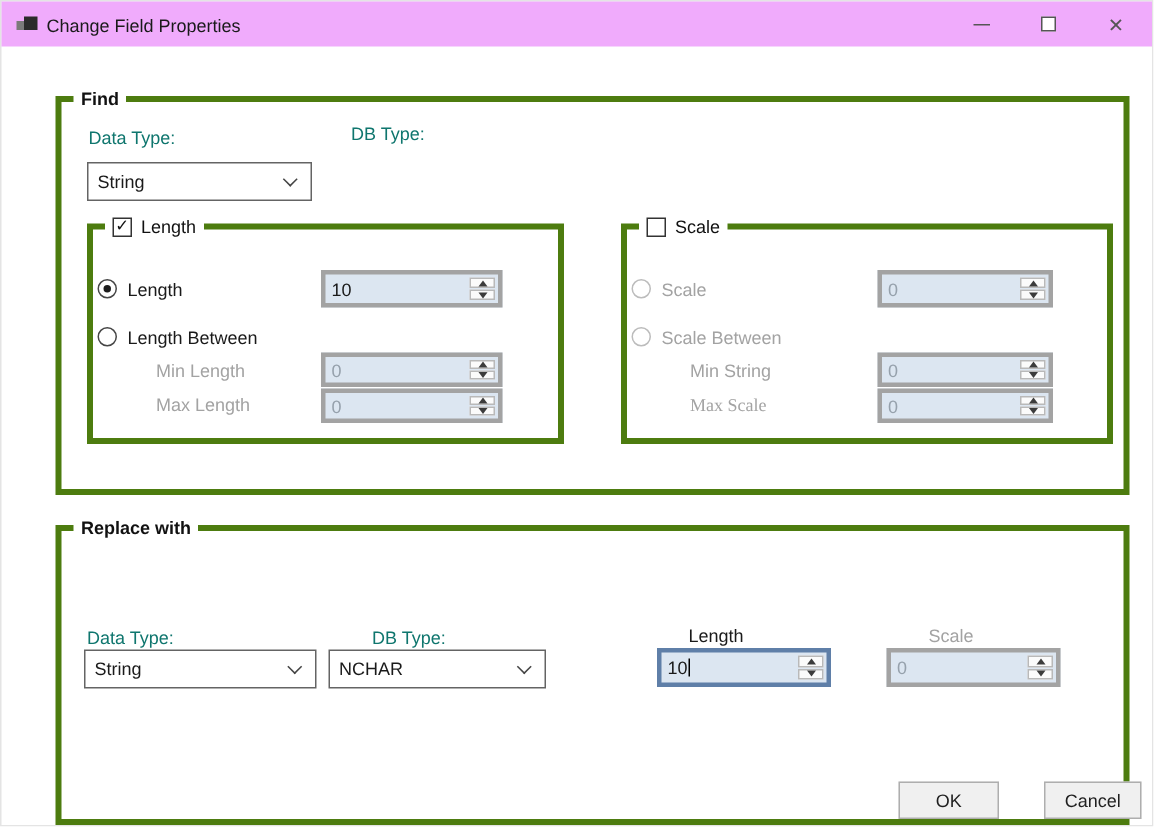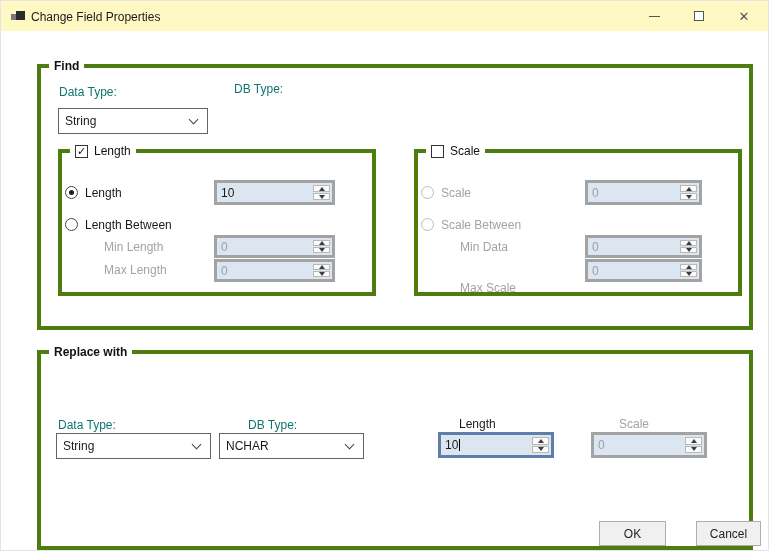--- a/index.html
+++ b/index.html
@@ -1,20 +1,20 @@
 <!DOCTYPE html>
 <html><head>
 <meta charset="utf-8">
 <style>
   * { margin:0; padding:0; box-sizing:border-box; }
   html,body { width:769px; height:551px; background:#fff; font-family:"Liberation Sans","DejaVu Sans",sans-serif; overflow:hidden; }
   #window { position:relative; width:769px; height:551px; background:#fff; border:1px solid #e4e4e4; }
 
   
-  .titlebar { position:absolute; left:0; top:0; width:100%; height:30px; background:#fef9c3;padding-left:39px; }
+  .titlebar { position:absolute; left:0; top:0; width:100%; height:30px; background:#f0abfc;padding-left:39px; }
   .app-icon { position:absolute; left:10px; top:8px; width:15px; height:14px; }
   .app-icon .sq1 { position:absolute; left:0; top:5px; width:6px; height:6px; background:#7a7a7a; }
   .app-icon .sq2 { position:absolute; left:5px; top:2px; width:9px; height:9px; background:#2b2b2b; }
   .title-text { position:absolute; left:30px; top:9px; font-size:12px; color:#1a1a1a; white-space:nowrap; }
   .winbtn { position:absolute; top:0; width:34px; height:30px; display:flex; align-items:center; justify-content:center; color:#555; cursor:default; }
   .winbtn.min { left:636px; } .winbtn.max { left:681px; } .winbtn.close { left:726px; }
   .glyph-min { width:11px; height:1px; background:#555; }
   .glyph-max { width:10px; height:10px; border:1px solid #555; background:#fff; }
   .glyph-close { font-size:13px; color:#555; line-height:1; }
 
@@ -153,34 +153,34 @@
         </span>
       <span class="spin-btn">
           <span class="arr-dn"></span>
         </span>
     </span>
   </div>
 
   <span class="radio disabled" style="left:420px; top:217px;"></span>
   <span class="lbl disabled" style="left:440px; top:217px;">Scale Between</span>
 
-  <span class="lbl disabled" style="left:459px; top:239px;">Min Data</span>
+  <span class="lbl disabled" style="left:459px; top:239px;">Min String</span>
   <div class="numeric disabled" style="left:584px; top:234px; width:117px; height:23px;">
     <input type="text" value="0" style="">
     <span class="spinners">
       <span class="spin-btn">
           <span class="arr-up"></span>
         </span>
       <span class="spin-btn">
           <span class="arr-dn"></span>
         </span>
     </span>
   </div>
 
-  <span class="lbl disabled" style="left:459px; top:280px;">Max Scale</span>
+  <span class="lbl disabled" style="left:459px; top:262px;font-family:Liberation Serif, serif;">Max Scale</span>
   <div class="numeric disabled" style="left:584px; top:258px; width:117px; height:23px;">
     <input type="text" value="0" style="">
     <span class="spinners">
       <span class="spin-btn">
           <span class="arr-up"></span>
         </span>
       <span class="spin-btn">
           <span class="arr-dn"></span>
         </span>
     </span>

